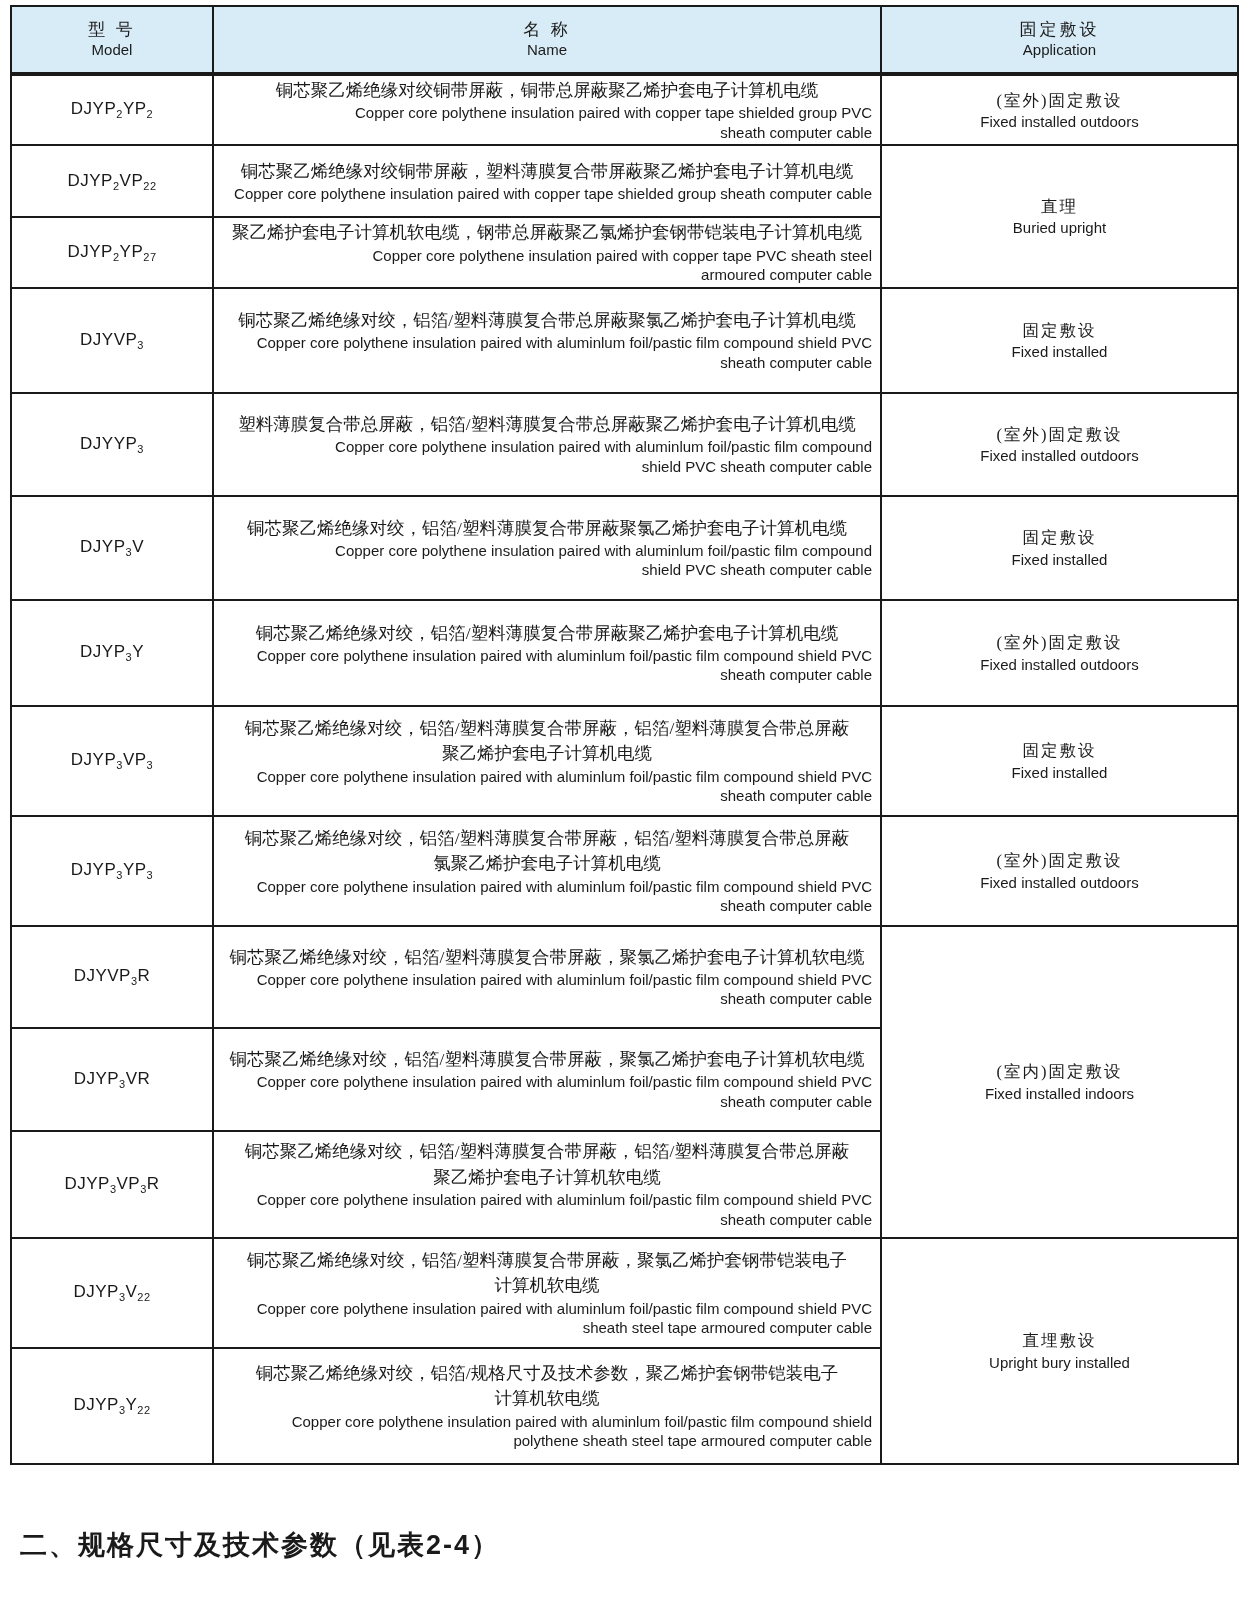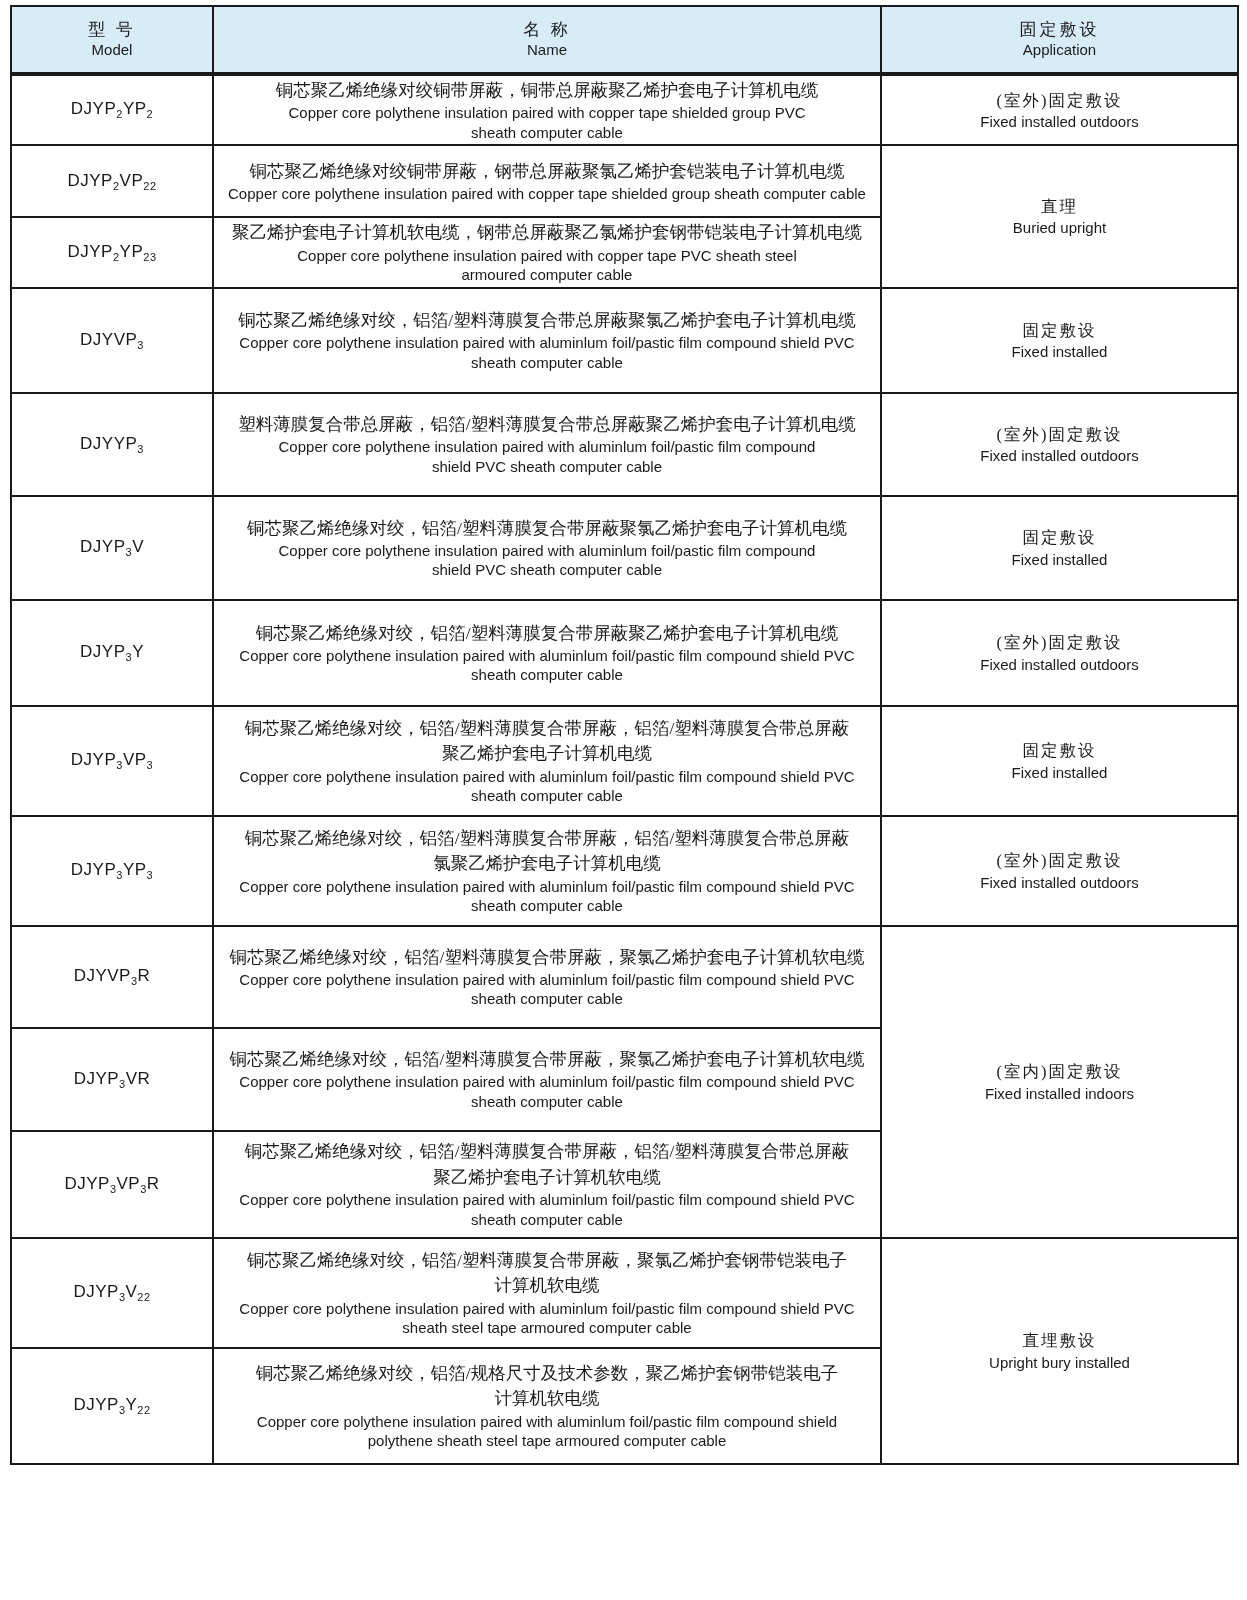--- a/index.html
+++ b/index.html
@@ -27,21 +27,21 @@
   thead th .zh{font-size:17px;letter-spacing:3px;line-height:1.3;}
   thead th .en{font-size:15px;line-height:1.25;}
   thead tr{border-bottom:4px solid #1a1a1a;}
   thead th{border-bottom:4px solid #1a1a1a;}
   td.model{font-size:17px;letter-spacing:.5px;}
   td.model sub{font-size:11px;}
   td.name .zh{
     font-size:17.5px;line-height:1.45;white-space:pre-line;
     font-family:"Liberation Serif","DejaVu Serif",serif;
   }
-  td.name .en{font-size:15px;line-height:1.3;white-space:pre-line;}
+  td.name .en{font-size:15px;line-height:1.3;white-space:pre-line;text-align:right;}
   td.app .zh{
     font-size:16.5px;letter-spacing:2px;line-height:1.4;
     font-family:"Liberation Serif","DejaVu Serif",serif;
   }
   td.app .en{font-size:15px;line-height:1.3;}
   .footer{
     position:absolute;left:20px;top:1528px;width:1200px;text-align:left;
   }
   .footer .zh{
     font-size:27px;font-weight:bold;letter-spacing:2px;line-height:1.3;
@@ -86,30 +86,30 @@
 sheath computer cable</div>
           </td>
           <td class="app" rowspan="1">
             <div class="zh">(室外)固定敷设</div>
             <div class="en">Fixed installed outdoors</div>
           </td>
         </tr>
         <tr style="height: 72px;">
           <td class="model"><span>DJYP</span><sub>2</sub><span>VP</span><sub>22</sub></td>
           <td class="name">
-            <div class="zh">铜芯聚乙烯绝缘对绞铜带屏蔽，钢带总屏蔽聚氯乙烯护套铠装电子计算机电缆</div>
+            <div class="zh">铜芯聚乙烯绝缘对绞铜带屏蔽，塑料薄膜复合带屏蔽聚乙烯护套电子计算机电缆</div>
             <div class="en">Copper core polythene insulation paired with copper tape shielded group sheath computer cable</div>
           </td>
           <td class="app" rowspan="2">
             <div class="zh">直理</div>
             <div class="en">Buried upright</div>
           </td>
         </tr>
         <tr style="height: 70px;">
-          <td class="model"><span>DJYP</span><sub>2</sub><span>YP</span><sub>23</sub></td>
+          <td class="model"><span>DJYP</span><sub>2</sub><span>YP</span><sub>27</sub></td>
           <td class="name">
             <div class="zh">聚乙烯护套电子计算机软电缆，钢带总屏蔽聚乙氯烯护套钢带铠装电子计算机电缆</div>
             <div class="en">Copper core polythene insulation paired with copper tape  PVC sheath steel
 armoured computer cable</div>
           </td>
         </tr>
         <tr style="height: 105px;">
           <td class="model"><span>DJYVP</span><sub>3</sub></td>
           <td class="name">
             <div class="zh">铜芯聚乙烯绝缘对绞，铝箔/塑料薄膜复合带总屏蔽聚氯乙烯护套电子计算机电缆</div>
@@ -231,15 +231,16 @@
             <div class="zh">铜芯聚乙烯绝缘对绞，铝箔/规格尺寸及技术参数，聚乙烯护套钢带铠装电子
 计算机软电缆</div>
             <div class="en">Copper core polythene insulation paired with aluminlum foil/pastic film compound shield
 polythene sheath steel tape armoured computer cable</div>
           </td>
         </tr>
       </tbody>
   </table>
 
   <div class="footer">
+    <div class="zh">二、规格尺寸及技术参数（见表2-4）</div>
   </div>
 
 </div>
 
 </body></html>

